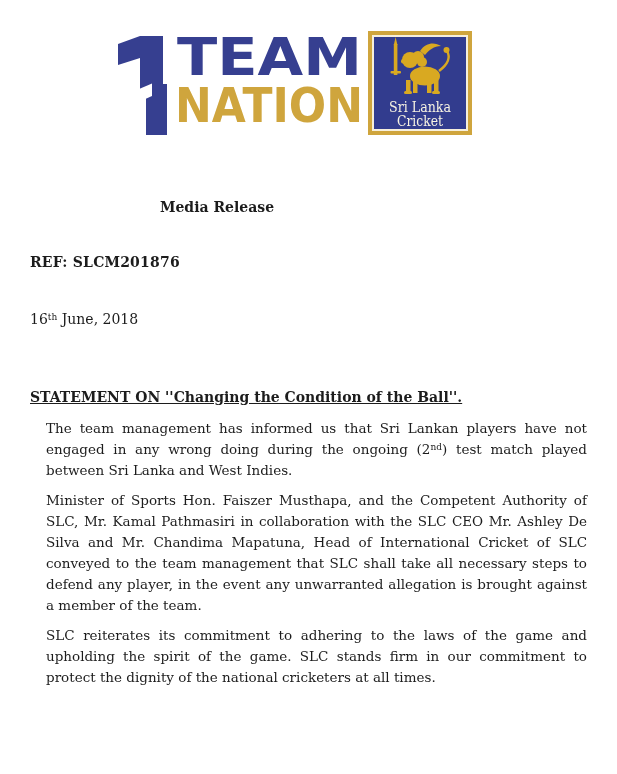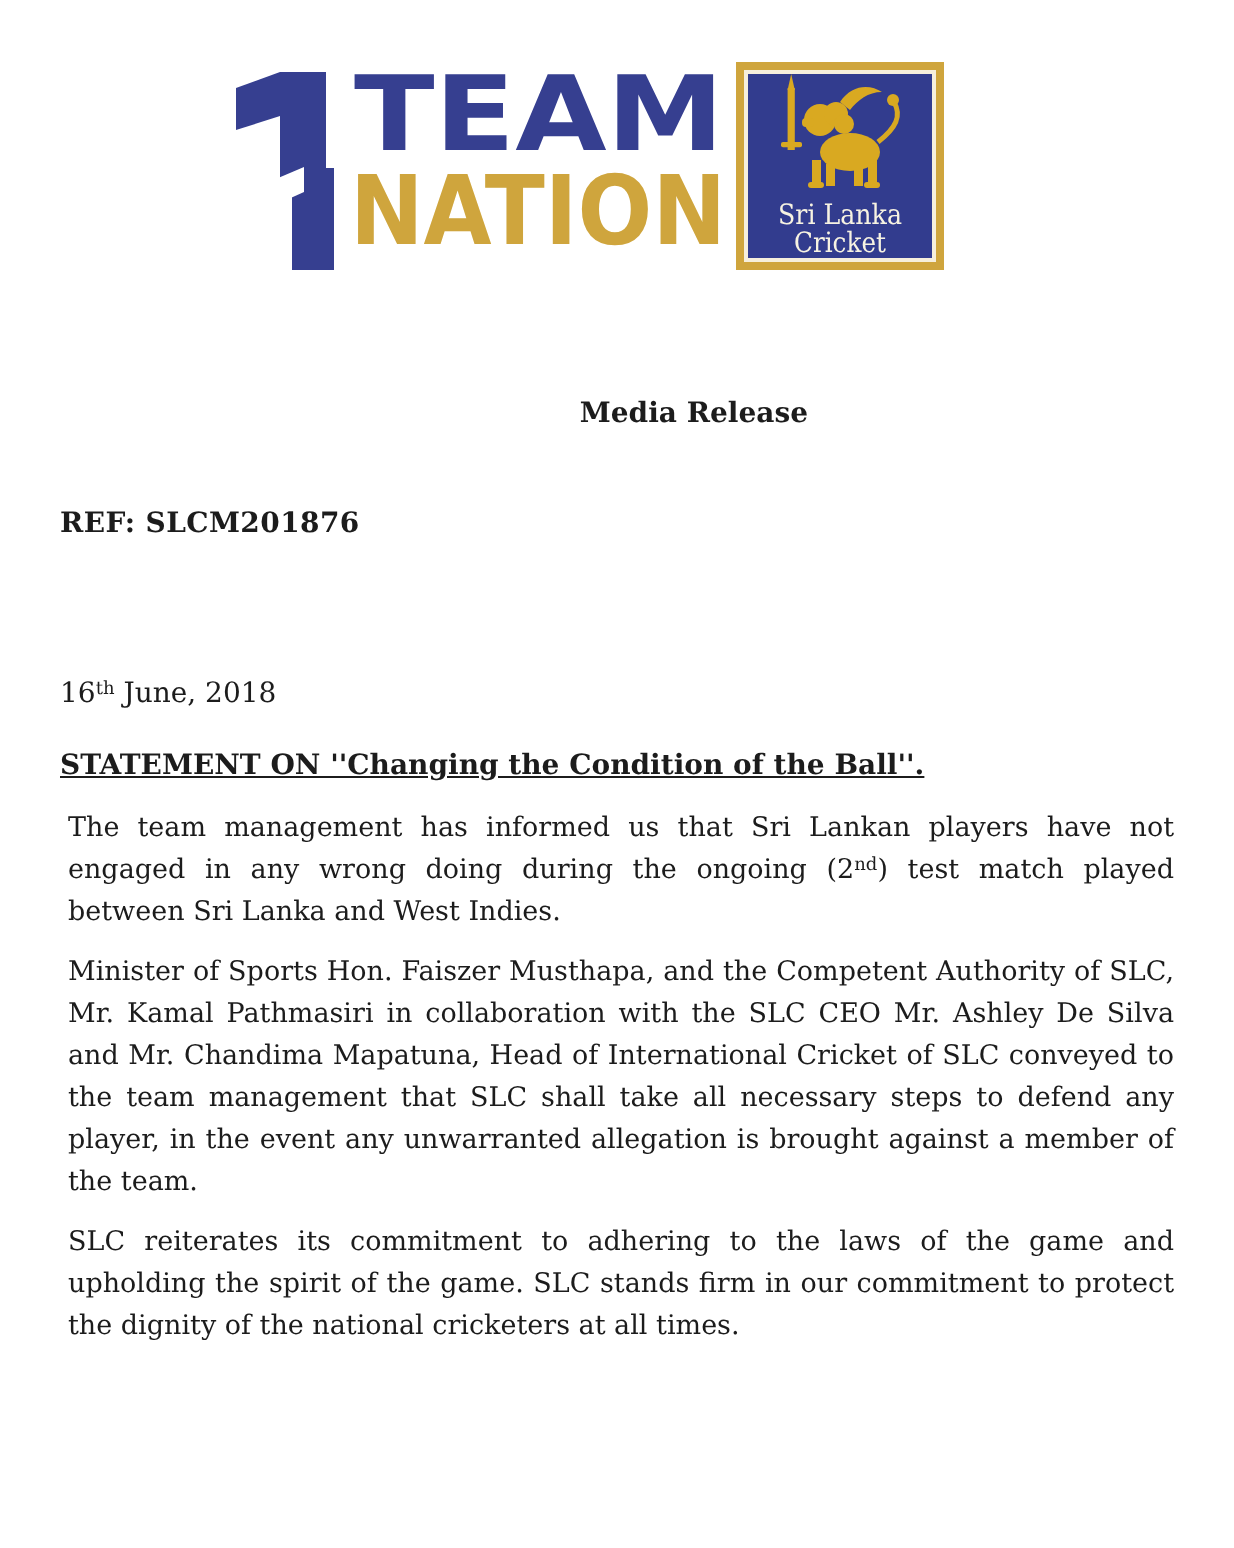--- a/index.html
+++ b/index.html
@@ -21,48 +21,47 @@
   }
   .emblem { left: 368px; top: 31px; width: 104px; height: 104px; }
   .emblem-word {
     font-family: "DejaVu Serif", serif;
     font-weight: normal;
   }
 
   
   .doc-title {
     left: 30px; top: 199px; width: 374px;
-    text-align: right;
+    text-align: center;
     font-weight: bold;
     font-size: 14px;
   }
   .ref-line {
     left: 30px; top: 254px;
     font-weight: bold;
     font-size: 14px;
     letter-spacing: 0.2px;
   }
   .date-line {
     left: 30px; top: 311px;
     font-size: 14px;
-    margin-top: 28px;
   }
   .content {
     left: 30px; top: 371px; width: 557px;
     font-size: 13.5px;
     line-height: 21px;
   }
   .statement-heading {
     font-weight: bold;
     text-decoration: underline;
-    margin: 2px 0 10px 0;
+    margin: 16px 0 10px 0;
     font-size: 14px;
   }
   .content p {
-    margin: 0 0 9px 4px;
+    margin: 0 0 9px 16px;
     text-align: justify;
   }
   sup.ord {
     font-size: 9px;
     line-height: 0;
     vertical-align: baseline;
     position: relative;
     top: -4.5px;
   }
 </style>

